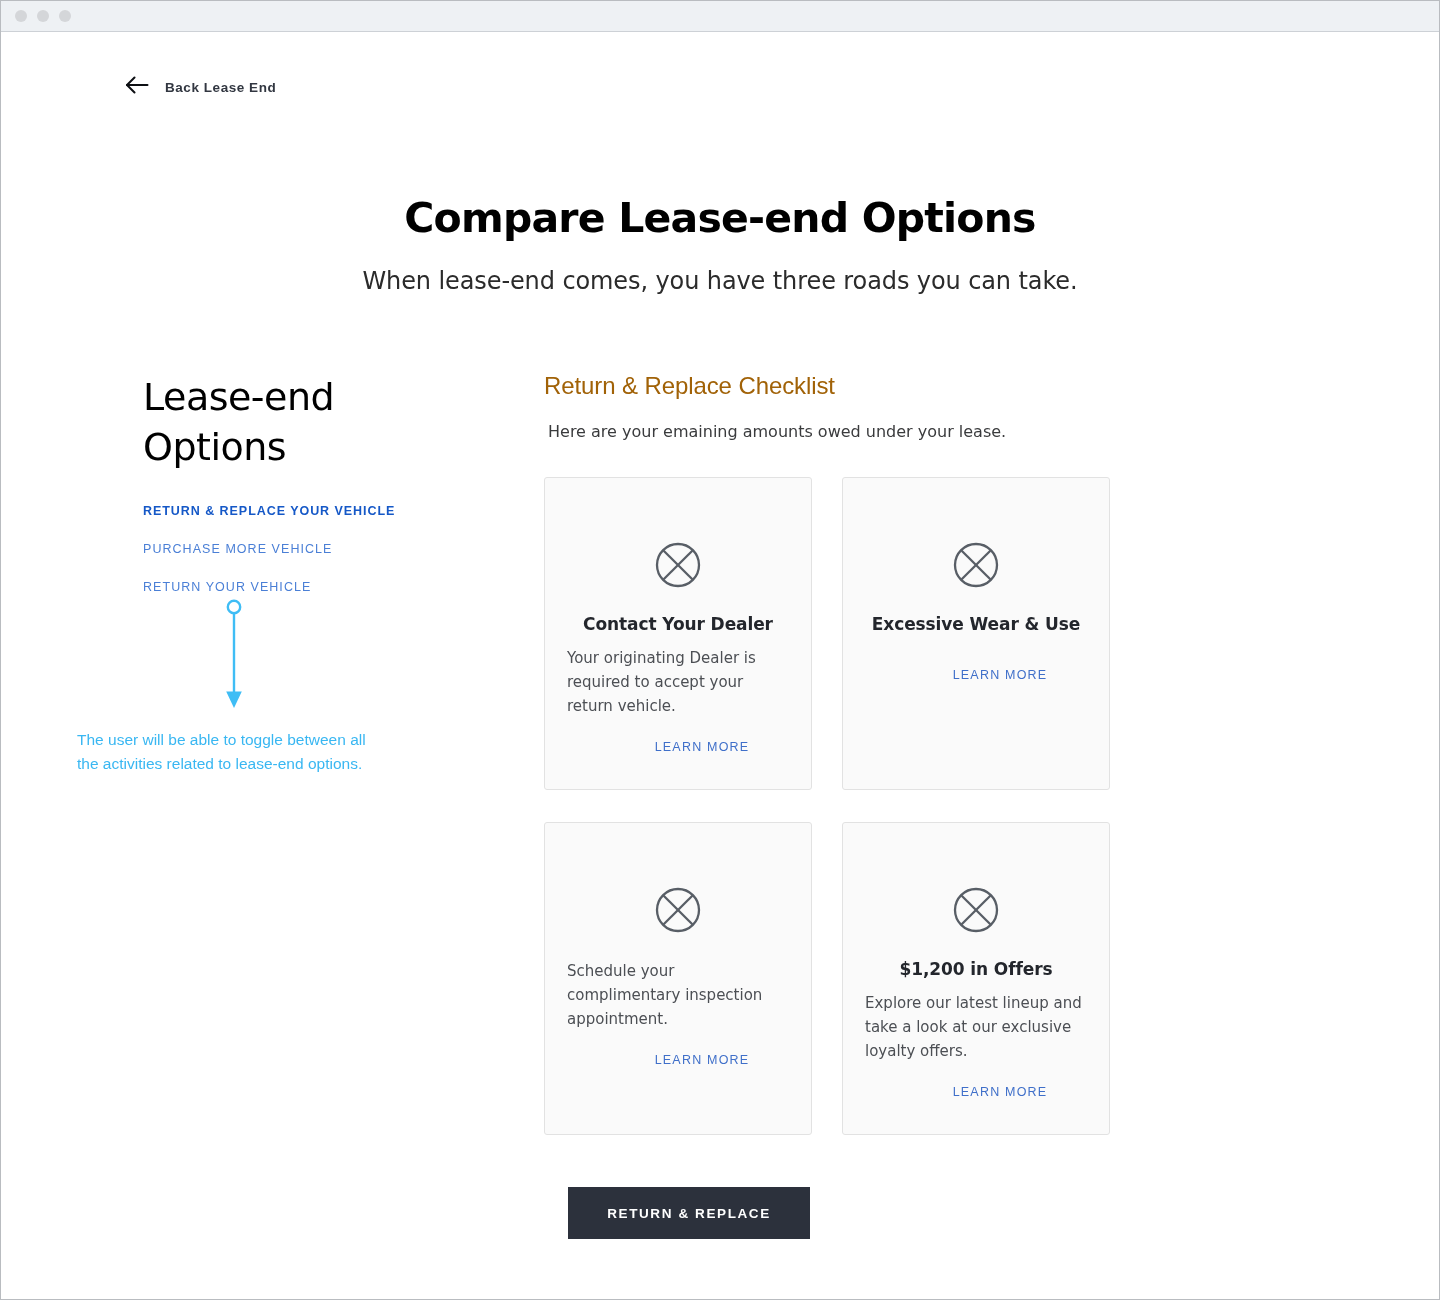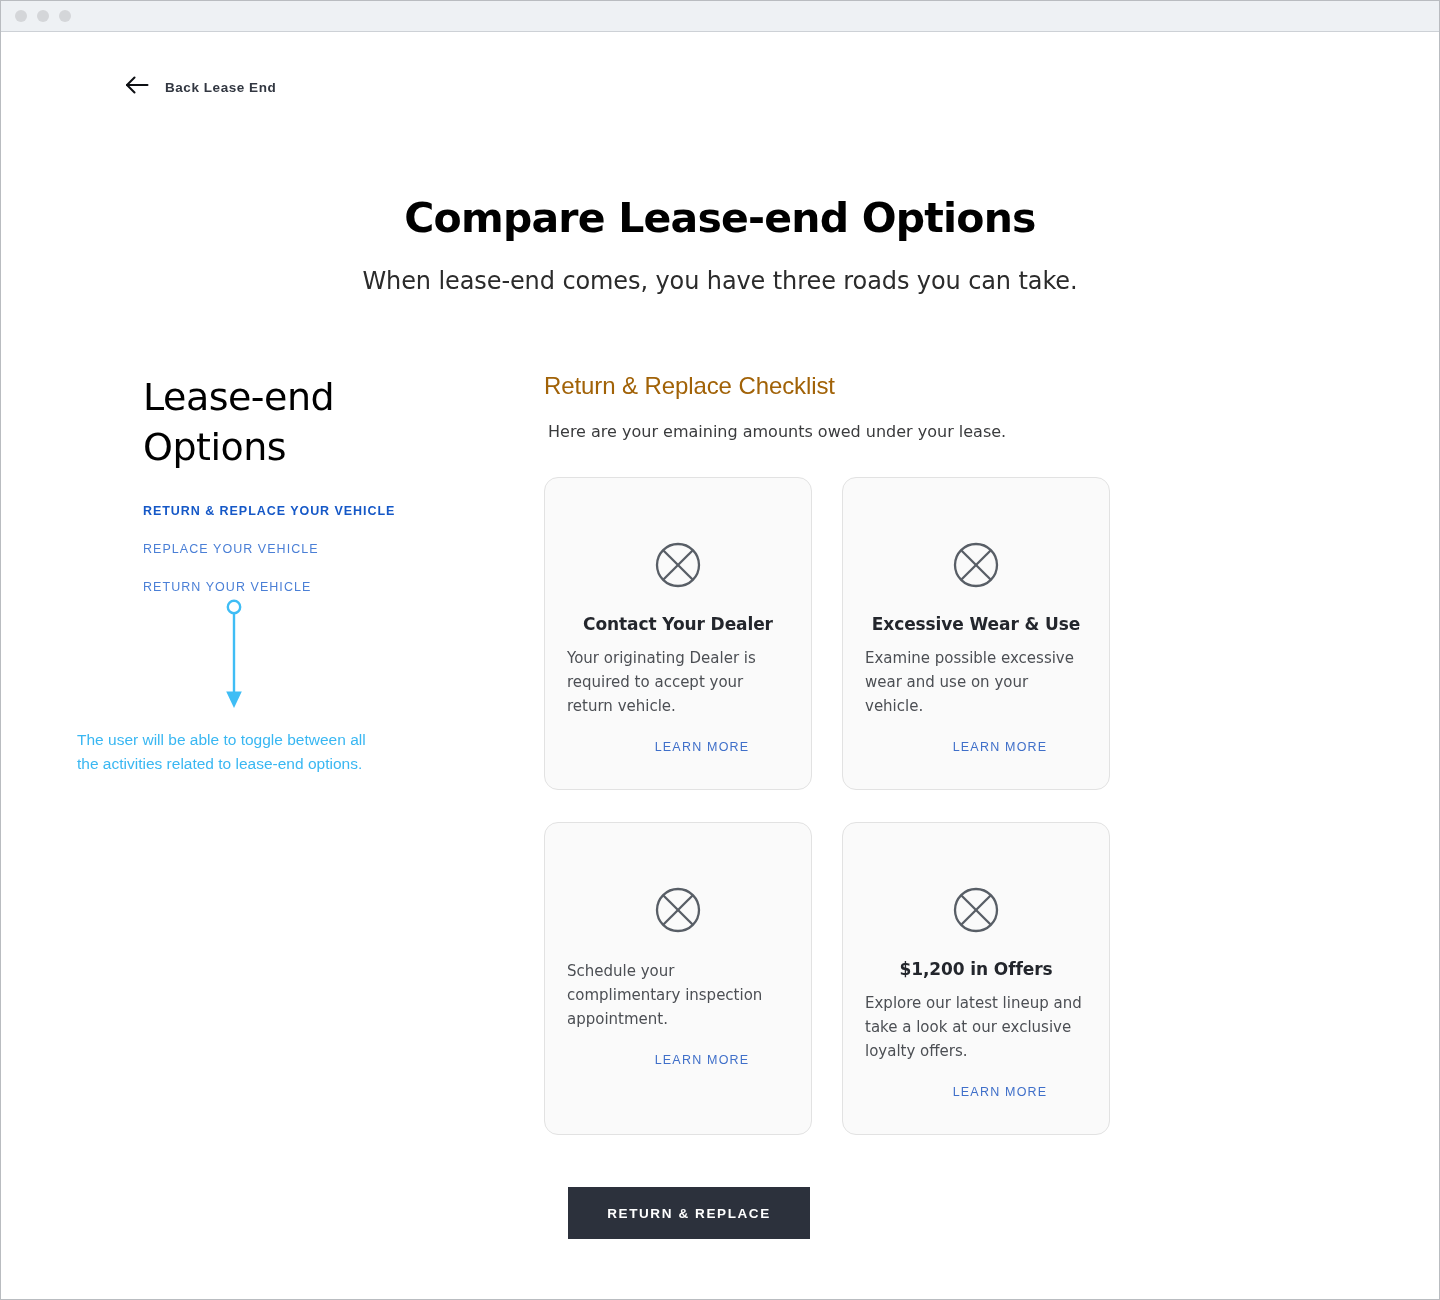--- a/index.html
+++ b/index.html
@@ -171,21 +171,21 @@
   
   .card-grid {
     margin-top: 36px;
     display: grid;
     grid-template-columns: 268px 268px;
     gap: 32px 30px;
   }
   .card {
     background: #fafafa;
     border: 1px solid #e2e2e2;
-    border-radius: 14px;
+    border-radius: 3px;
     height: 313px;
     display: flex;
     flex-direction: column;
     align-items: center;
     justify-content: flex-start;
     padding: 64px 22px 0 22px;
     cursor: pointer;
   }
   .card-icon { margin-bottom: 22px; }
   .card-title {
@@ -258,21 +258,21 @@
       <span class="back-label">Back Lease End</span>
     </div>
 
     <h1 class="page-title">Compare Lease-end Options</h1>
     <p class="page-subtitle">When lease-end comes, you have three roads you can take.</p>
 
     <div class="sidebar">
       <div class="sidebar-title">Lease-end Options</div>
       <div class="nav-list">
         <a class="nav-item active" href="#">RETURN &amp; REPLACE YOUR VEHICLE</a>
-        <a class="nav-item" href="#">REPLACE YOUR VEHICLE</a>
+        <a class="nav-item" href="#">PURCHASE MORE VEHICLE</a>
         <a class="nav-item" href="#">RETURN YOUR VEHICLE</a>
       </div>
     </div>
 
     <div class="annotation">
       <span class="annotation-arrow">
         <svg width="24" height="115" viewBox="0 0 24 115" fill="none">
           <circle cx="12" cy="9" r="6.2" stroke="#3fbdf5" stroke-width="2.4" fill="none"></circle>
           <path d="M12 15.5V95" stroke="#3fbdf5" stroke-width="2.4"></path>
           <path d="M12 110 L4.2 93.5 L19.8 93.5 Z" fill="#3fbdf5"></path>
@@ -302,21 +302,20 @@
 
         <div class="card">
           <span class="card-icon">
             <svg width="46" height="46" viewBox="0 0 46 46" fill="none">
               <circle cx="23" cy="23" r="21" stroke="#585e66" stroke-width="2.3"></circle>
               <path d="M8.2 8.2 L37.8 37.8" stroke="#585e66" stroke-width="2.3"></path>
               <path d="M37.8 8.2 L8.2 37.8" stroke="#585e66" stroke-width="2.3"></path>
             </svg>
           </span>
           <div class="card-title">Excessive Wear &amp; Use</div>
-          <div class="card-desc">Examine possible excessive wear and use on your vehicle.</div>
           <a class="card-link" href="#">LEARN MORE</a>
         </div>
 
         <div class="card">
           <span class="card-icon">
             <svg width="46" height="46" viewBox="0 0 46 46" fill="none">
               <circle cx="23" cy="23" r="21" stroke="#585e66" stroke-width="2.3"></circle>
               <path d="M8.2 8.2 L37.8 37.8" stroke="#585e66" stroke-width="2.3"></path>
               <path d="M37.8 8.2 L8.2 37.8" stroke="#585e66" stroke-width="2.3"></path>
             </svg>

